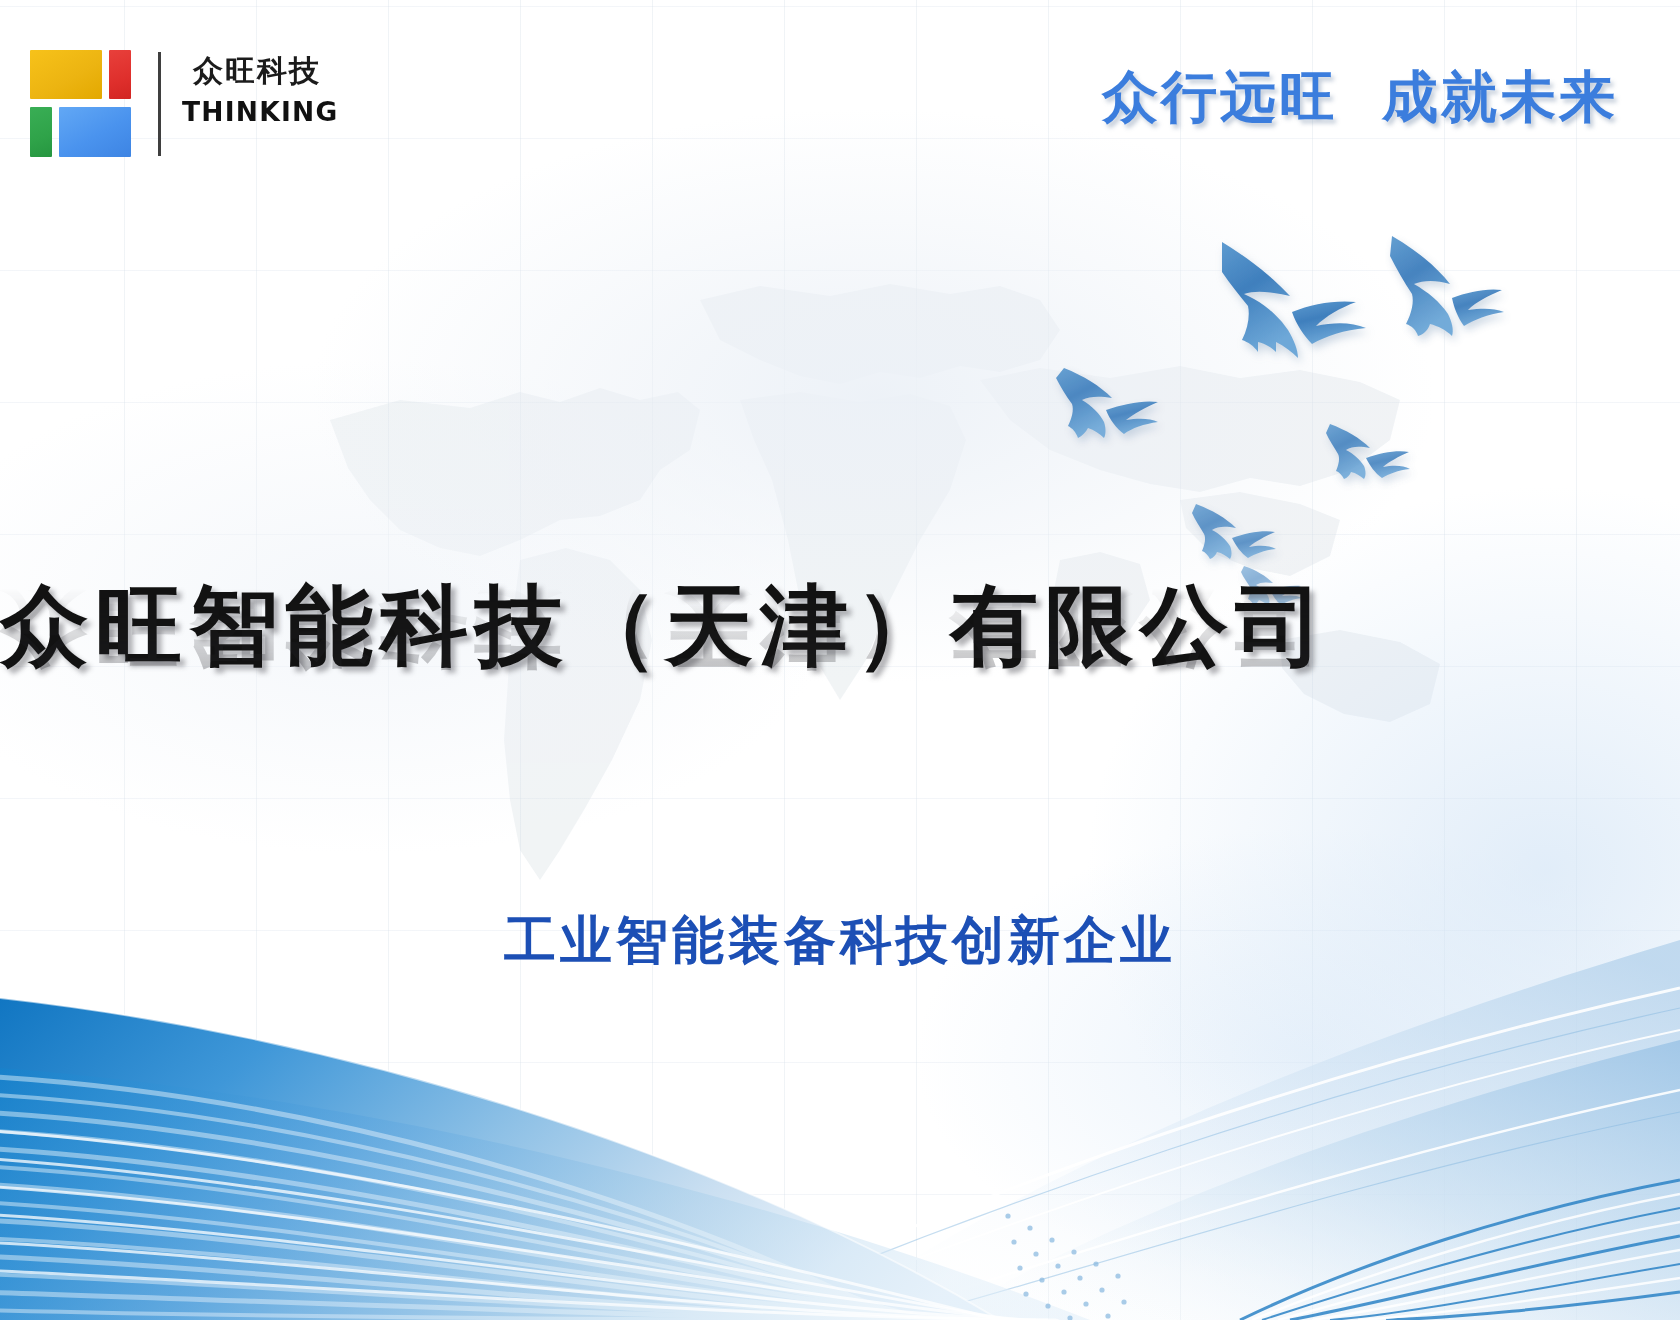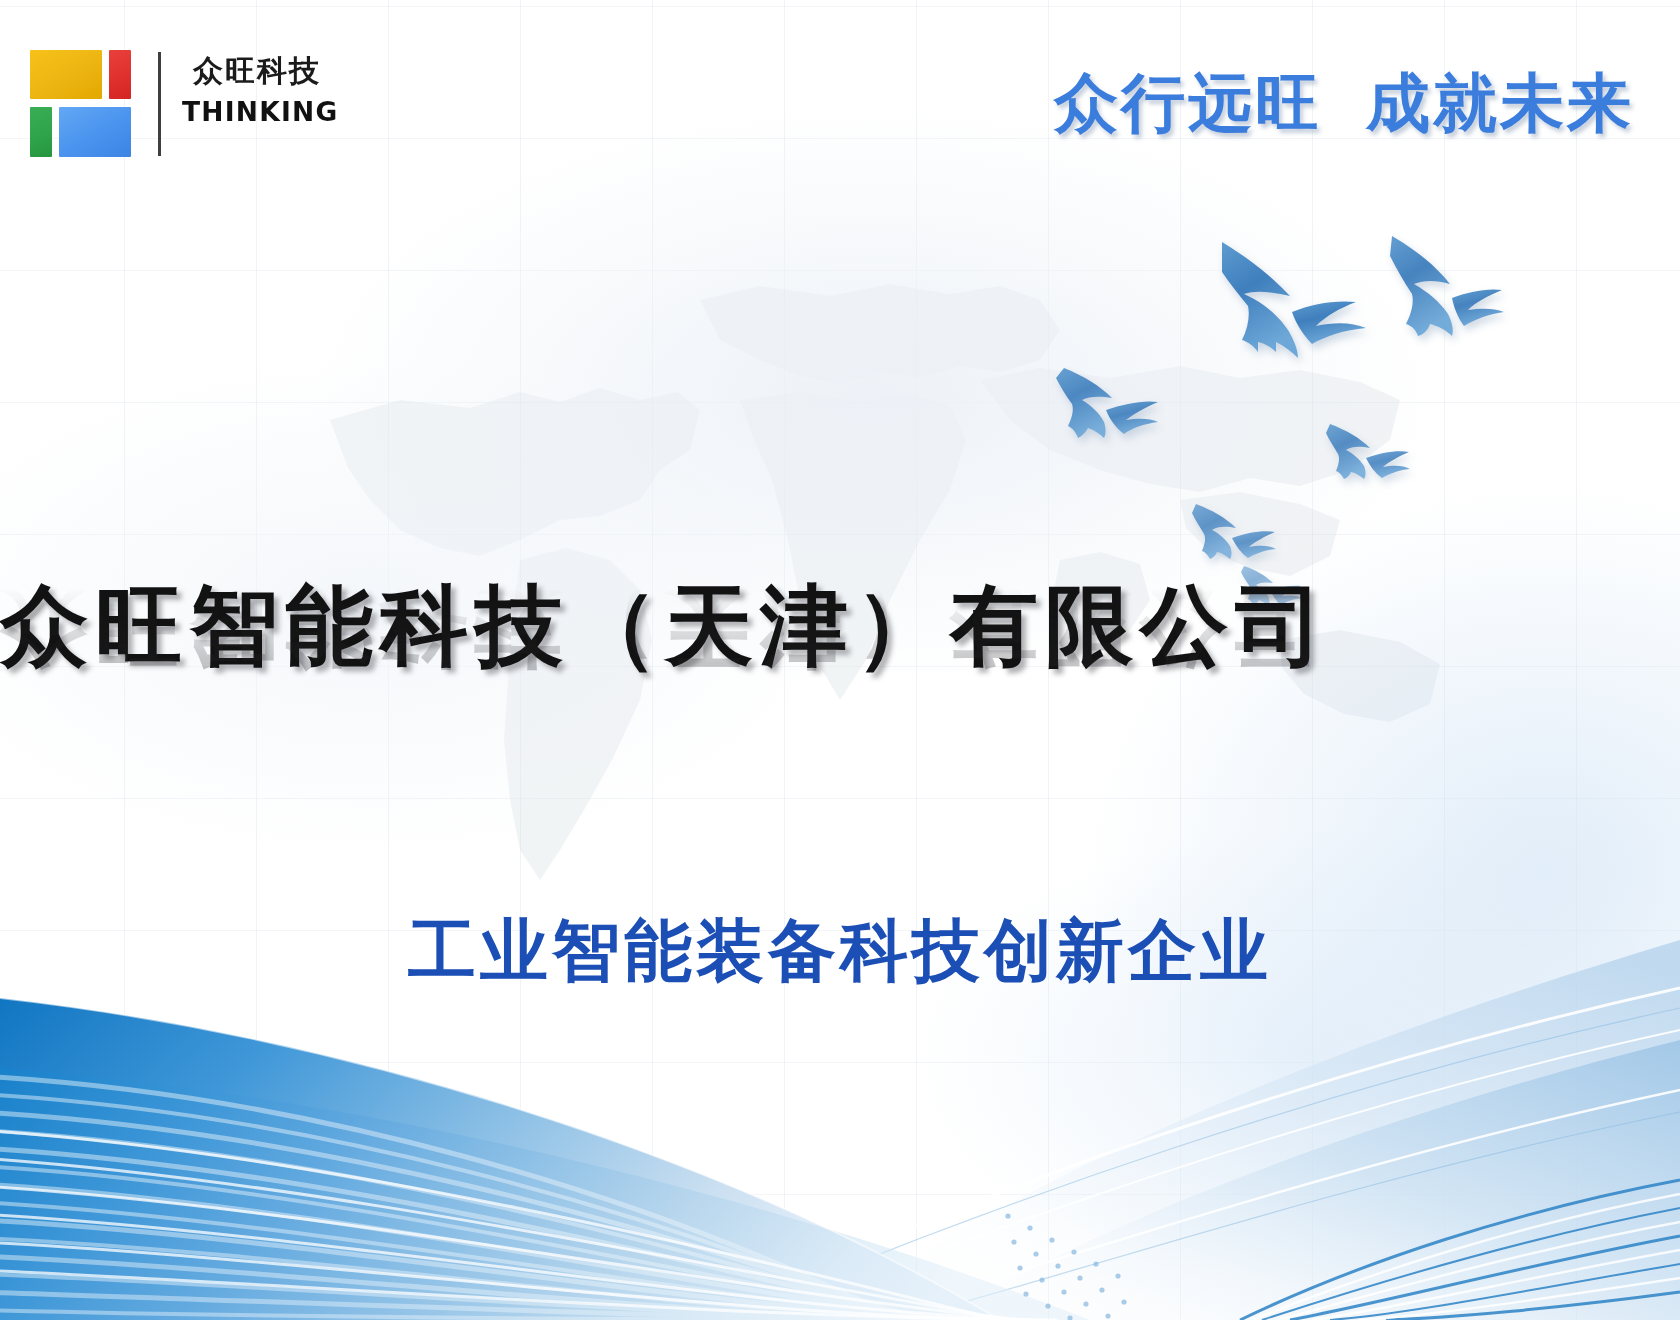--- a/index.html
+++ b/index.html
@@ -67,22 +67,22 @@
     font-family:"DejaVu Sans","Liberation Sans",sans-serif;
   }
   .logo-en {
     font-size:26px; font-weight:800; color:#111111;
     letter-spacing:1.2px; line-height:1.2; margin-top:7px;
     font-family:"DejaVu Sans","Liberation Sans",sans-serif;
     transform:scaleX(1.02); transform-origin:left center;
   }
 
   .slogan {
-    position:absolute; right:46px; top:60px;
-    font-size:64px; font-weight:800;
+    position:absolute; right:62px; top:60px;
+    font-size:56px; font-weight:800;
     color:#3b7ddd; letter-spacing:3px;
     white-space:nowrap;
     font-family:"DejaVu Sans","Liberation Sans",sans-serif;
     text-shadow:3px 4px 4px rgba(120,140,170,.42);
   }
   .slogan .gap { display:inline-block; width:44px; }
 
   
   .birds { position:absolute; inset:0; pointer-events:none; }
 
@@ -107,21 +107,21 @@
     margin-top:2px;
     color:rgba(40,40,44,.58);
     -webkit-mask-image:linear-gradient(to top, rgba(0,0,0,0) 8%, rgba(0,0,0,.22) 38%, rgba(0,0,0,.72) 100%);
     mask-image:linear-gradient(to top, rgba(0,0,0,0) 8%, rgba(0,0,0,.22) 38%, rgba(0,0,0,.72) 100%);
     opacity:.72;
   }
 
   .subtitle {
     position:absolute; left:0; right:0; top:906px;
     text-align:center;
-    font-size:68px; font-weight:800;
+    font-size:52px; font-weight:800;
     color:#1c4fb5; letter-spacing:4px;
     white-space:nowrap;
     font-family:Liberation Mono, monospace;
   }
 
   
   .bottom-art { position:absolute; left:0; right:0; bottom:0; height:440px; pointer-events:none; }
 </style>
 </head>
 <body>

